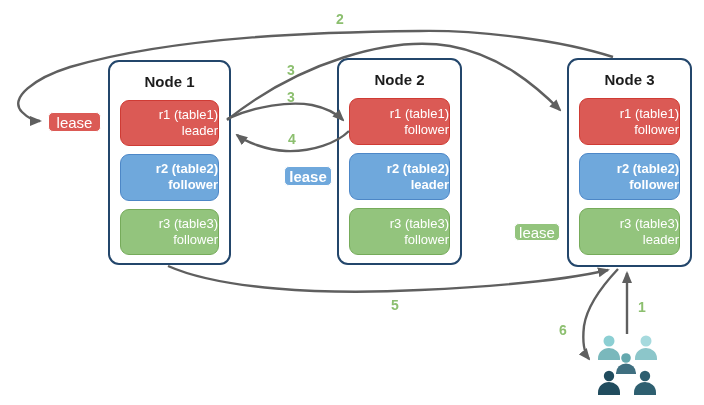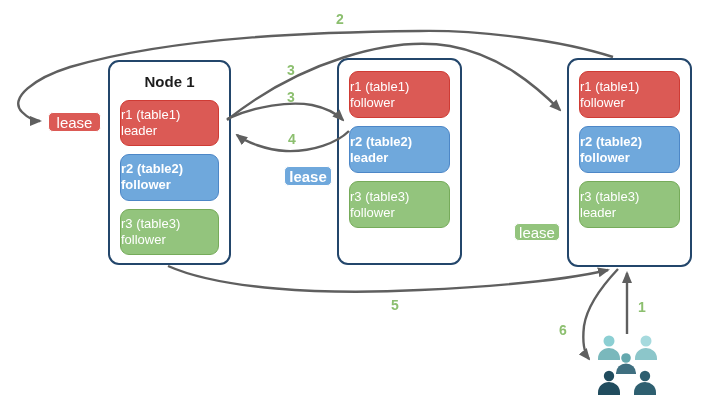--- a/index.html
+++ b/index.html
@@ -11,21 +11,21 @@
     position:absolute;box-sizing:border-box;background:#fff;
     border:2px solid var(--node-border);border-radius:11px;
     display:flex;flex-direction:column;padding:11px 10px 0;
   }
   .node-title{
     height:27px;text-align:center;font-size:15px;font-weight:bold;
     color:var(--title-text);flex:0 0 auto;
   }
   .replica{
     box-sizing:border-box;height:47px;margin-bottom:8px;border-radius:9px;
-    display:flex;flex-direction:column;align-items:flex-start;justify-content:center;
+    display:flex;flex-direction:column;align-items:flex-end;justify-content:center;
     color:var(--box-text);font-size:13px;line-height:16px;text-align:center;
     border:1.5px solid;
   }
   .c-red{background:var(--red-fill);border-color:var(--red-stroke);}
   .c-blue{background:var(--blue-fill);border-color:var(--blue-stroke);font-weight:bold;}
   .c-green{background:var(--green-fill);border-color:var(--green-stroke);}
   .lease{
     position:absolute;box-sizing:border-box;border-radius:5px;border:1.5px solid;
     display:flex;align-items:center;justify-content:center;
     color:var(--box-text);font-size:15px;
@@ -53,35 +53,37 @@
       <span>r2 (table2)</span>
       <span>follower</span>
     </div>
     <div class="replica c-green">
       <span>r3 (table3)</span>
       <span>follower</span>
     </div>
   </div>
 
   <div class="node" style="left:337px;top:58px;width:125px;height:207px;">
+    <div class="node-title">Node 2</div>
     <div class="replica c-red">
       <span>r1 (table1)</span>
       <span>follower</span>
     </div>
     <div class="replica c-blue">
       <span>r2 (table2)</span>
       <span>leader</span>
     </div>
     <div class="replica c-green">
       <span>r3 (table3)</span>
       <span>follower</span>
     </div>
   </div>
 
   <div class="node" style="left:567px;top:58px;width:125px;height:209px;">
+    <div class="node-title">Node 3</div>
     <div class="replica c-red">
       <span>r1 (table1)</span>
       <span>follower</span>
     </div>
     <div class="replica c-blue">
       <span>r2 (table2)</span>
       <span>follower</span>
     </div>
     <div class="replica c-green">
       <span>r3 (table3)</span>

